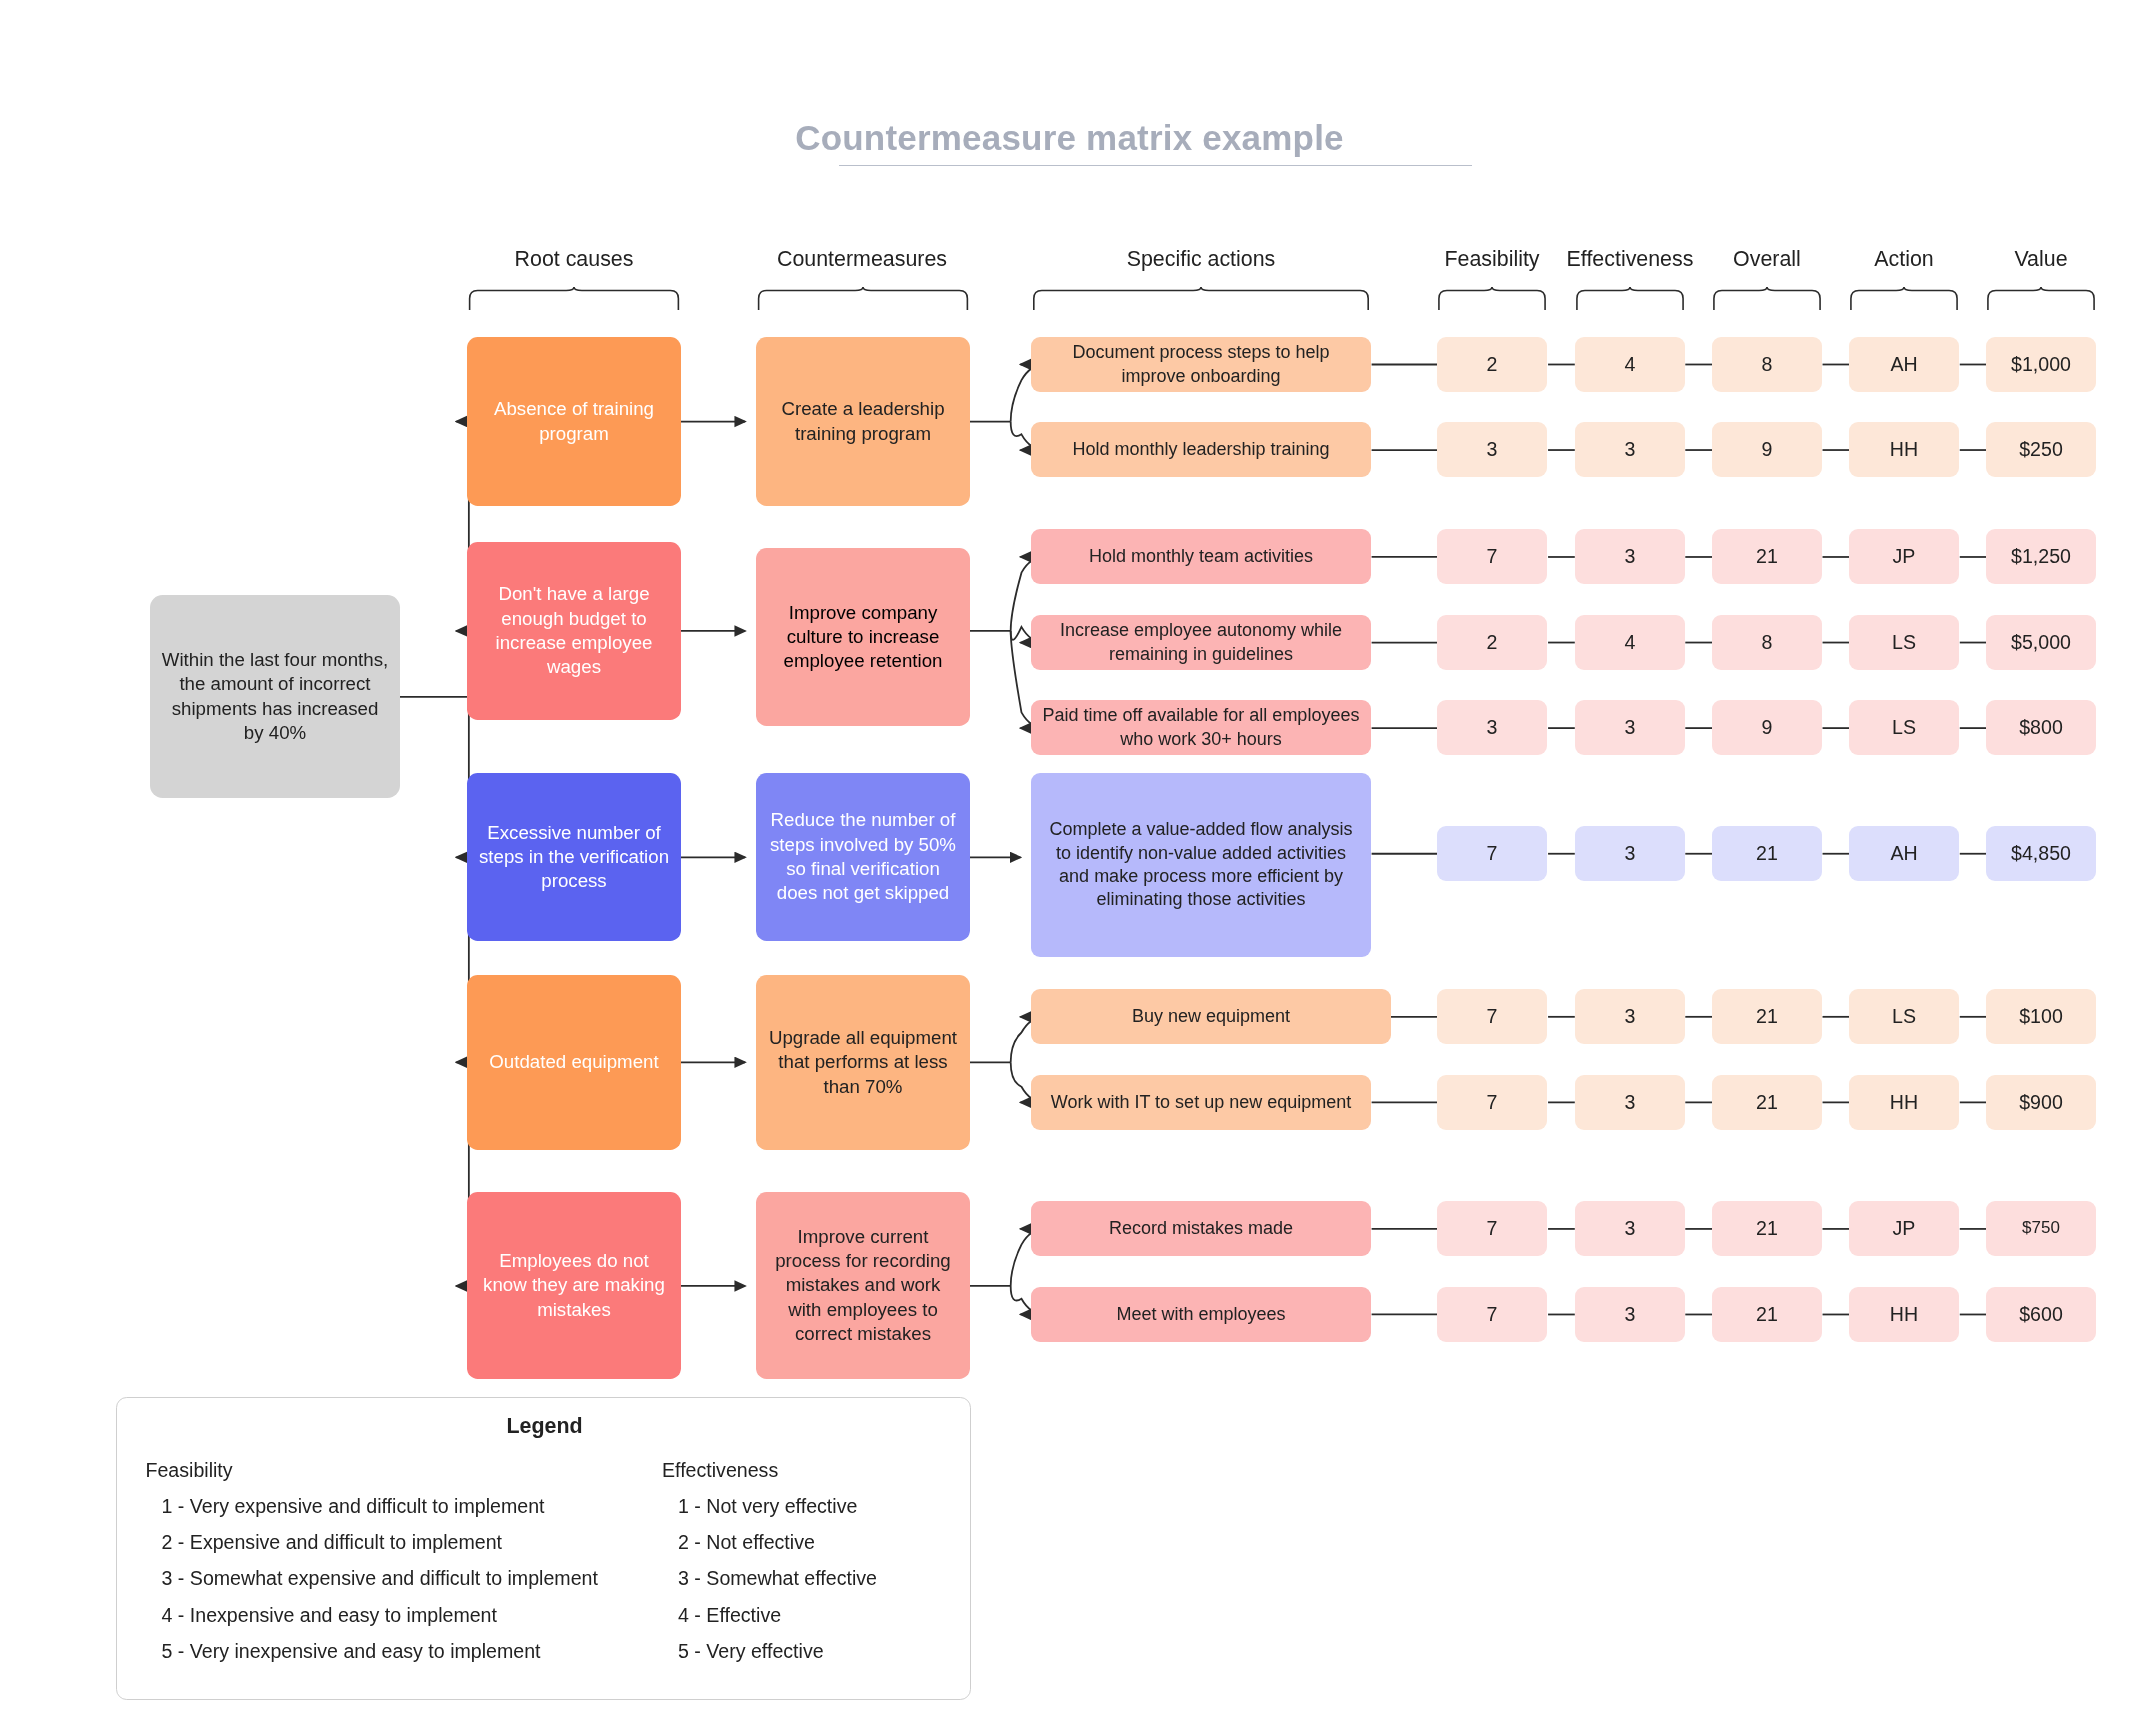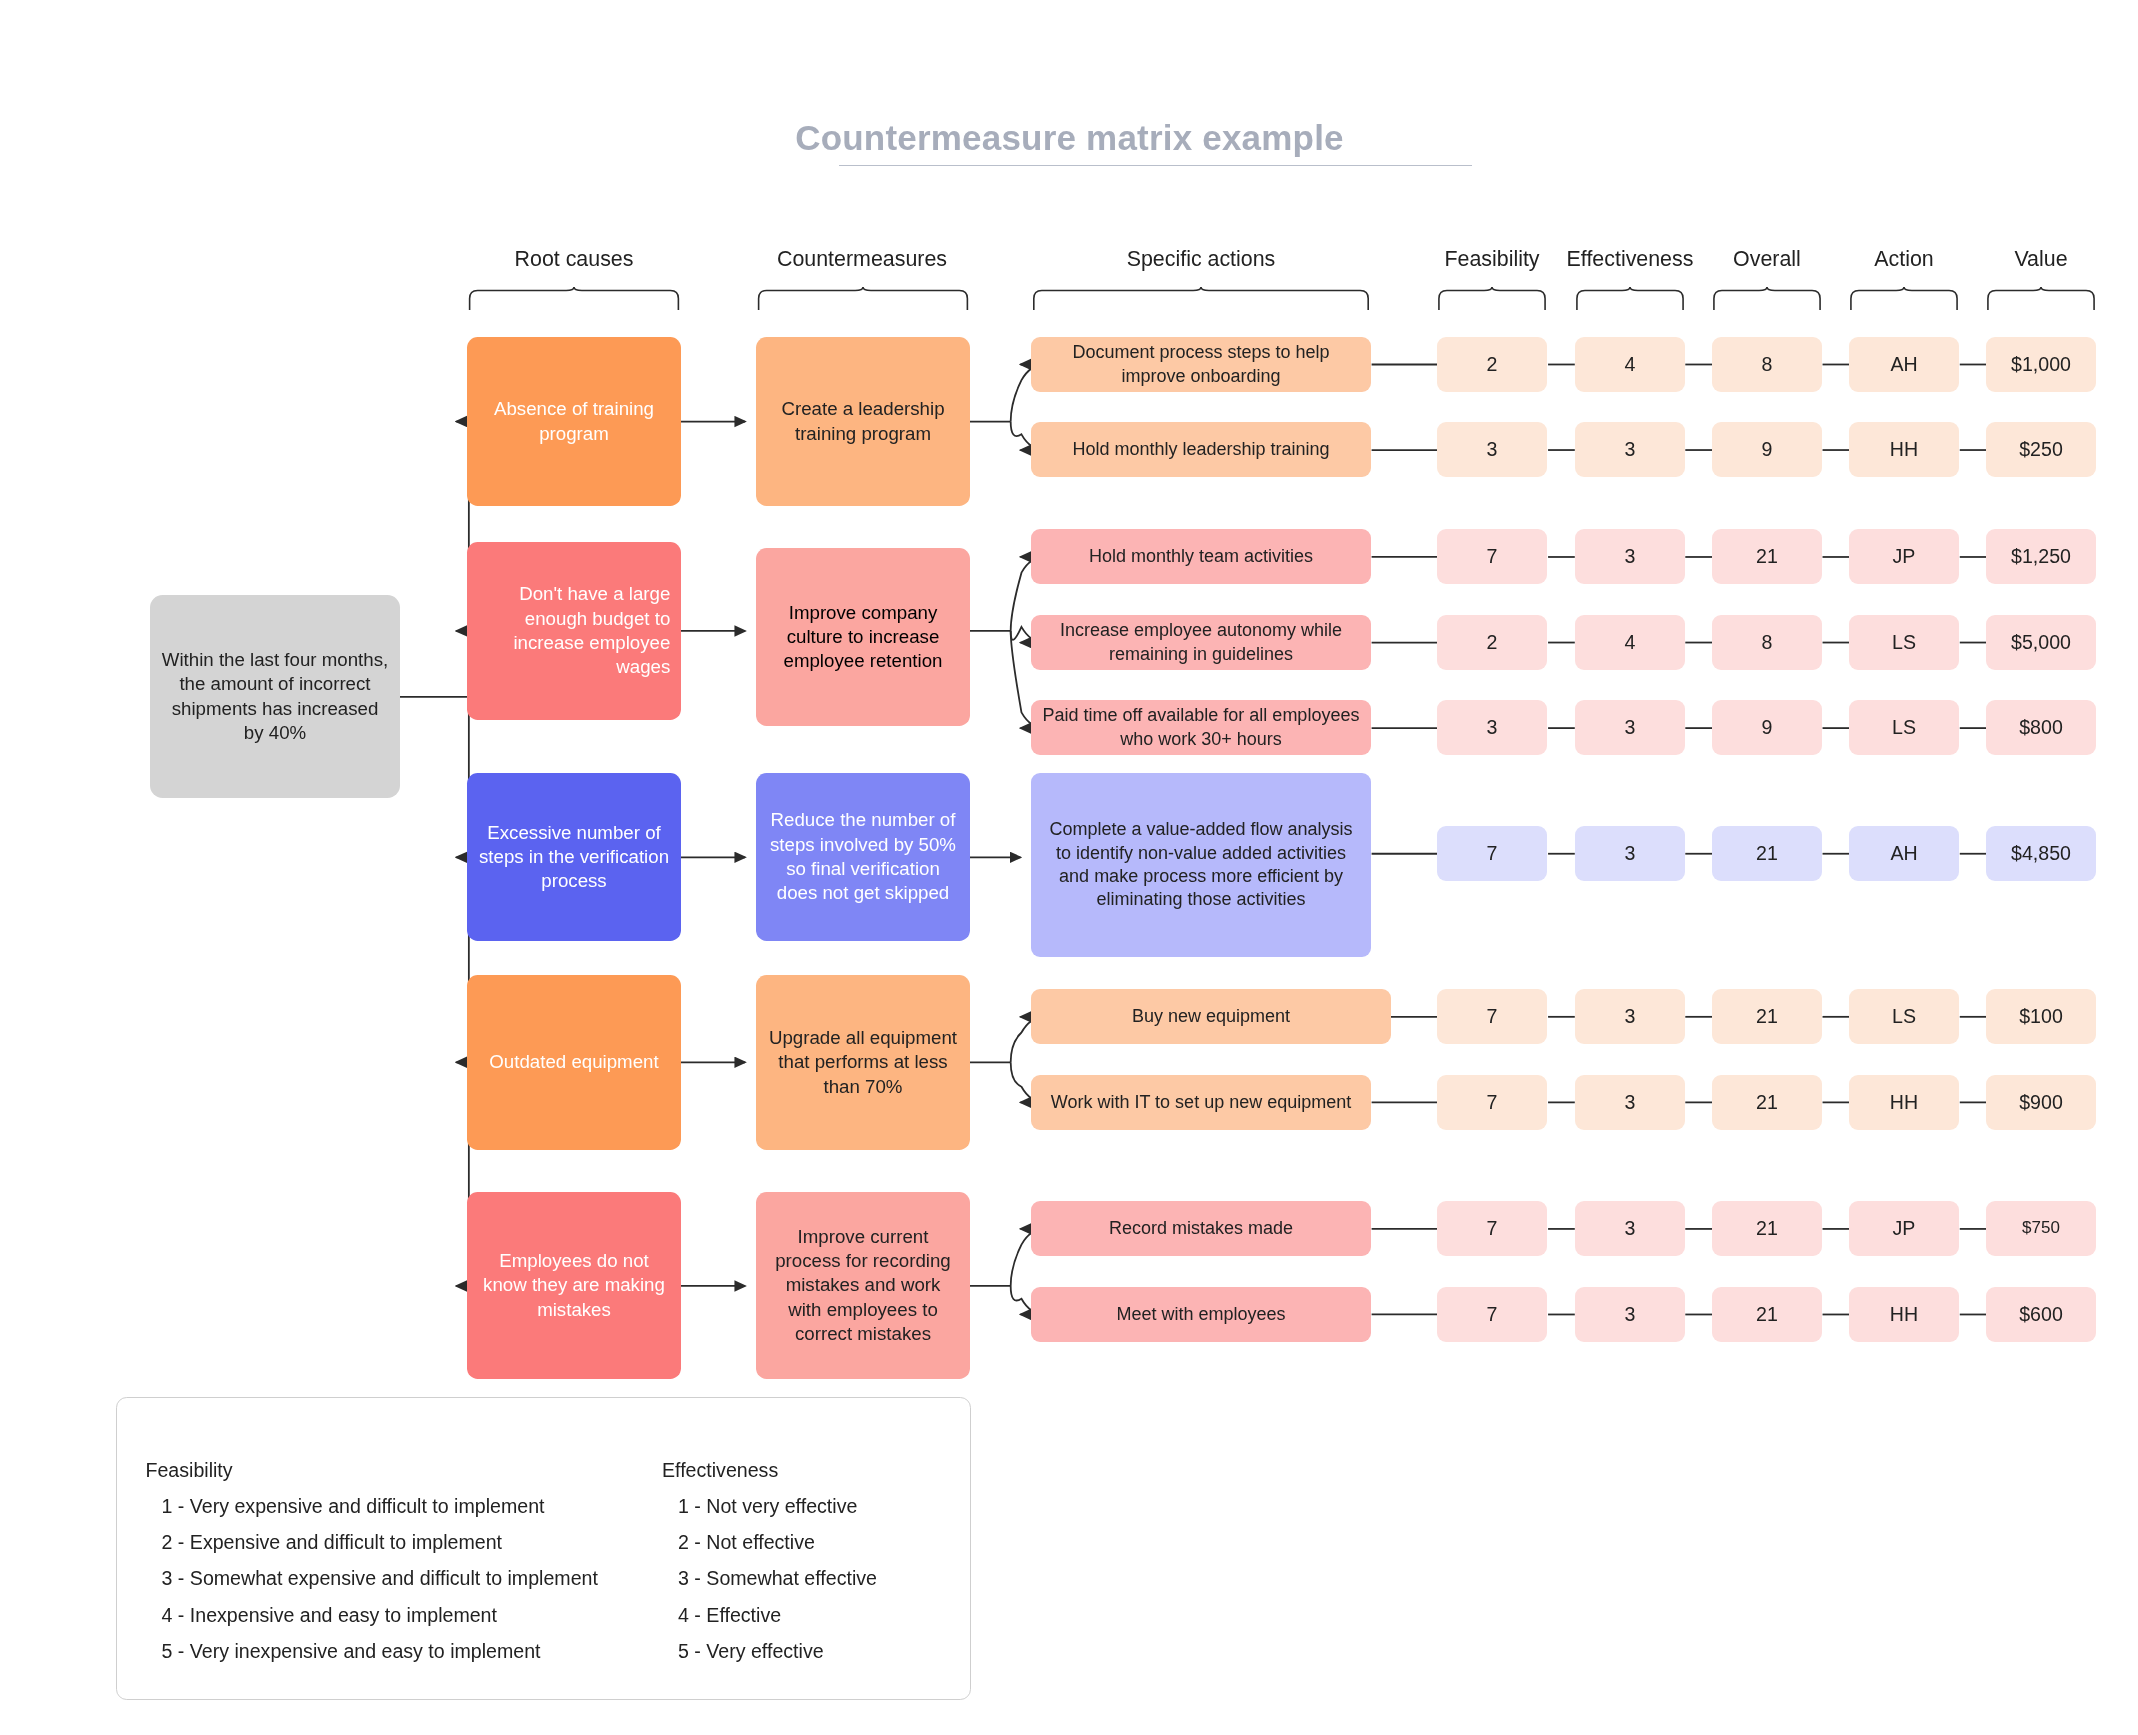--- a/index.html
+++ b/index.html
@@ -220,21 +220,21 @@
       <div class="box metric-box" style="left: 1575px; top: 337px; width: 110px; height: 55px; background: rgb(253, 231, 216); color: rgb(34, 34, 34); font-size: 19.6px;">4</div>
       <div class="box metric-box" style="left: 1712px; top: 337px; width: 110px; height: 55px; background: rgb(253, 231, 216); color: rgb(34, 34, 34); font-size: 19.6px;">8</div>
       <div class="box metric-box" style="left: 1849px; top: 337px; width: 110px; height: 55px; background: rgb(253, 231, 216); color: rgb(34, 34, 34); font-size: 19.6px;">AH</div>
       <div class="box metric-box" style="left: 1986px; top: 337px; width: 110px; height: 55px; background: rgb(253, 231, 216); color: rgb(34, 34, 34); font-size: 19.6px;">$1,000</div>
       <div class="box action-box" style="left: 1031px; top: 422px; width: 340px; height: 55px; background: rgb(253, 201, 165); color: rgb(34, 34, 34); font-size: 18px;">Hold monthly leadership training</div>
       <div class="box metric-box" style="left: 1437px; top: 422px; width: 110px; height: 55px; background: rgb(253, 231, 216); color: rgb(34, 34, 34); font-size: 19.6px;">3</div>
       <div class="box metric-box" style="left: 1575px; top: 422px; width: 110px; height: 55px; background: rgb(253, 231, 216); color: rgb(34, 34, 34); font-size: 19.6px;">3</div>
       <div class="box metric-box" style="left: 1712px; top: 422px; width: 110px; height: 55px; background: rgb(253, 231, 216); color: rgb(34, 34, 34); font-size: 19.6px;">9</div>
       <div class="box metric-box" style="left: 1849px; top: 422px; width: 110px; height: 55px; background: rgb(253, 231, 216); color: rgb(34, 34, 34); font-size: 19.6px;">HH</div>
       <div class="box metric-box" style="left: 1986px; top: 422px; width: 110px; height: 55px; background: rgb(253, 231, 216); color: rgb(34, 34, 34); font-size: 19.6px;">$250</div>
-      <div class="box cause-box" style="left: 467px; top: 542px; width: 214px; height: 178px; background: rgb(251, 122, 122); color: rgb(255, 255, 255); font-size: 18.7px; text-align: right;">Don't have a large enough budget to increase employee wages</div>
+      <div class="box cause-box" style="left: 467px; top: 542px; width: 214px; height: 178px; background: rgb(251, 122, 122); color: rgb(255, 255, 255); font-size: 18.7px;">Don't have a large enough budget to increase employee wages</div>
       <div class="box cm-box" style="left: 756px; top: 542px; width: 214px; height: 178px; background: rgb(251, 166, 160); color: #000000; font-size: 18.7px; margin-top: 6px;">Improve company culture to increase employee retention</div>
       <div class="box action-box" style="left: 1031px; top: 529px; width: 340px; height: 55px; background: rgb(252, 180, 180); color: rgb(34, 34, 34); font-size: 18px;">Hold monthly team activities</div>
       <div class="box metric-box" style="left: 1437px; top: 529px; width: 110px; height: 55px; background: rgb(253, 222, 221); color: rgb(34, 34, 34); font-size: 19.6px;">7</div>
       <div class="box metric-box" style="left: 1575px; top: 529px; width: 110px; height: 55px; background: rgb(253, 222, 221); color: rgb(34, 34, 34); font-size: 19.6px;">3</div>
       <div class="box metric-box" style="left: 1712px; top: 529px; width: 110px; height: 55px; background: rgb(253, 222, 221); color: rgb(34, 34, 34); font-size: 19.6px;">21</div>
       <div class="box metric-box" style="left: 1849px; top: 529px; width: 110px; height: 55px; background: rgb(253, 222, 221); color: rgb(34, 34, 34); font-size: 19.6px;">JP</div>
       <div class="box metric-box" style="left: 1986px; top: 529px; width: 110px; height: 55px; background: rgb(253, 222, 221); color: rgb(34, 34, 34); font-size: 19.6px;">$1,250</div>
       <div class="box action-box" style="left: 1031px; top: 615px; width: 340px; height: 55px; background: rgb(252, 180, 180); color: rgb(34, 34, 34); font-size: 18px;">Increase employee autonomy while remaining in guidelines</div>
       <div class="box metric-box" style="left: 1437px; top: 615px; width: 110px; height: 55px; background: rgb(253, 222, 221); color: rgb(34, 34, 34); font-size: 19.6px;">2</div>
       <div class="box metric-box" style="left: 1575px; top: 615px; width: 110px; height: 55px; background: rgb(253, 222, 221); color: rgb(34, 34, 34); font-size: 19.6px;">4</div>
@@ -279,20 +279,21 @@
       <div class="box metric-box" style="left: 1986px; top: 1201px; width: 110px; height: 55px; background: rgb(253, 222, 221); color: rgb(34, 34, 34); font-size: 17px;">$750</div>
       <div class="box action-box" style="left: 1031px; top: 1287px; width: 340px; height: 55px; background: rgb(252, 180, 180); color: rgb(34, 34, 34); font-size: 18px;">Meet with employees</div>
       <div class="box metric-box" style="left: 1437px; top: 1287px; width: 110px; height: 55px; background: rgb(253, 222, 221); color: rgb(34, 34, 34); font-size: 19.6px;">7</div>
       <div class="box metric-box" style="left: 1575px; top: 1287px; width: 110px; height: 55px; background: rgb(253, 222, 221); color: rgb(34, 34, 34); font-size: 19.6px;">3</div>
       <div class="box metric-box" style="left: 1712px; top: 1287px; width: 110px; height: 55px; background: rgb(253, 222, 221); color: rgb(34, 34, 34); font-size: 19.6px;">21</div>
       <div class="box metric-box" style="left: 1849px; top: 1287px; width: 110px; height: 55px; background: rgb(253, 222, 221); color: rgb(34, 34, 34); font-size: 19.6px;">HH</div>
       <div class="box metric-box" style="left: 1986px; top: 1287px; width: 110px; height: 55px; background: rgb(253, 222, 221); color: rgb(34, 34, 34); font-size: 19.6px;">$600</div>
     </div>
 
   <div class="legend">
+    <div class="legend-title">Legend</div>
     <div class="legend-col a">
       <div class="legend-head">Feasibility</div>
       <div class="legend-item">1 - Very expensive and difficult to implement</div>
       <div class="legend-item">2 - Expensive and difficult to implement</div>
       <div class="legend-item">3 - Somewhat expensive and difficult to implement</div>
       <div class="legend-item">4 - Inexpensive and easy to implement</div>
       <div class="legend-item">5 - Very inexpensive and easy to implement</div>
     </div>
     <div class="legend-col b">
       <div class="legend-head">Effectiveness</div>

